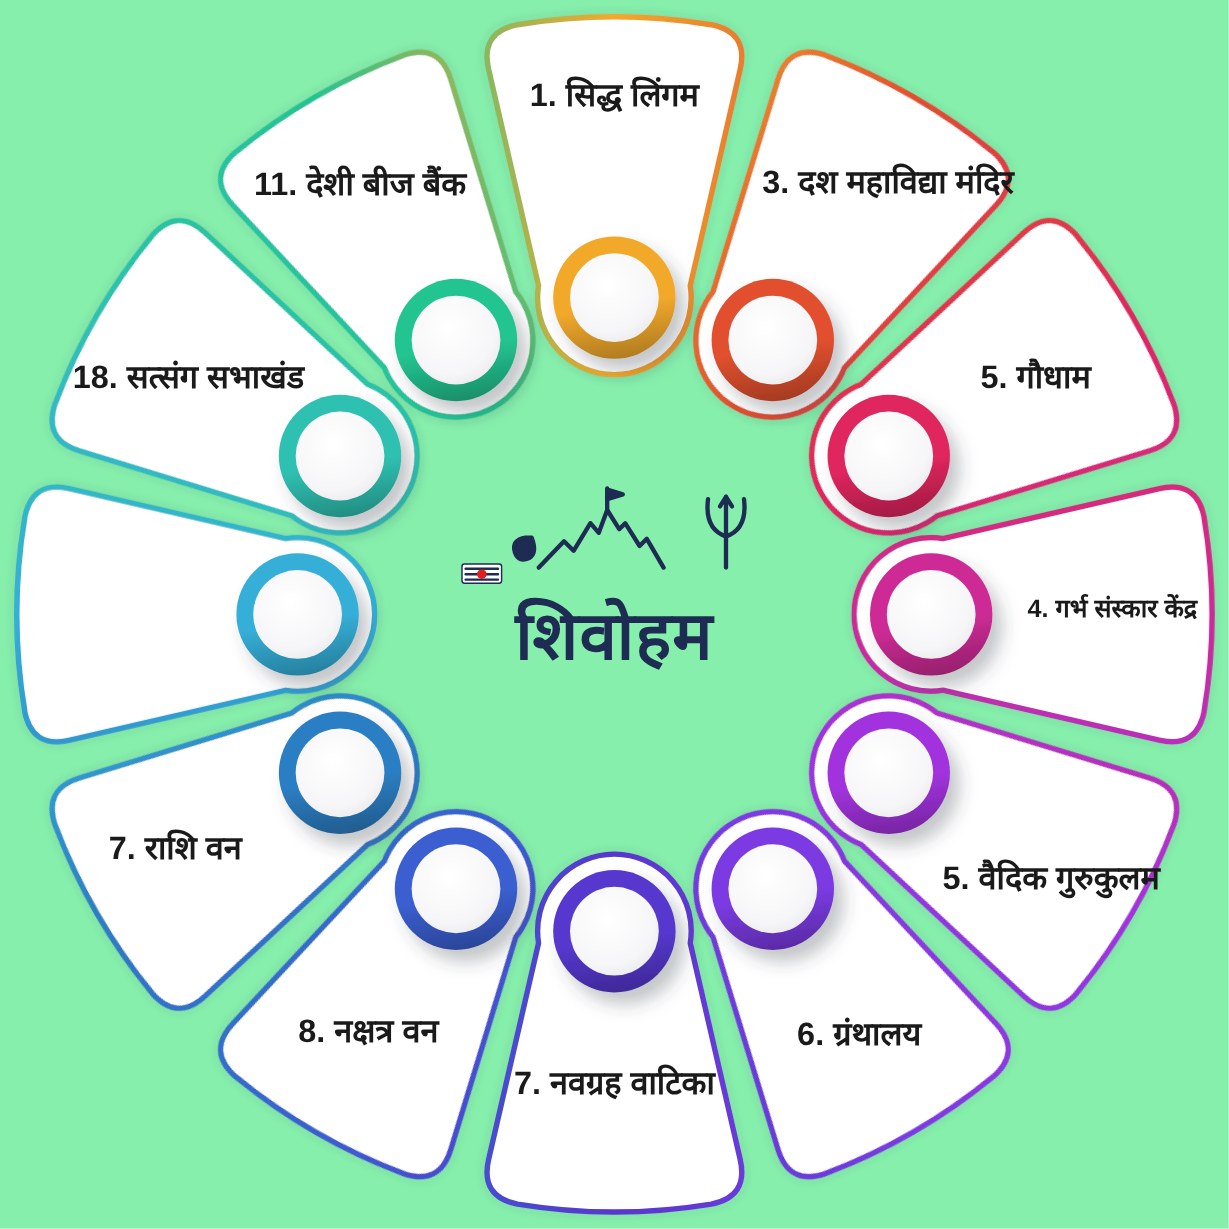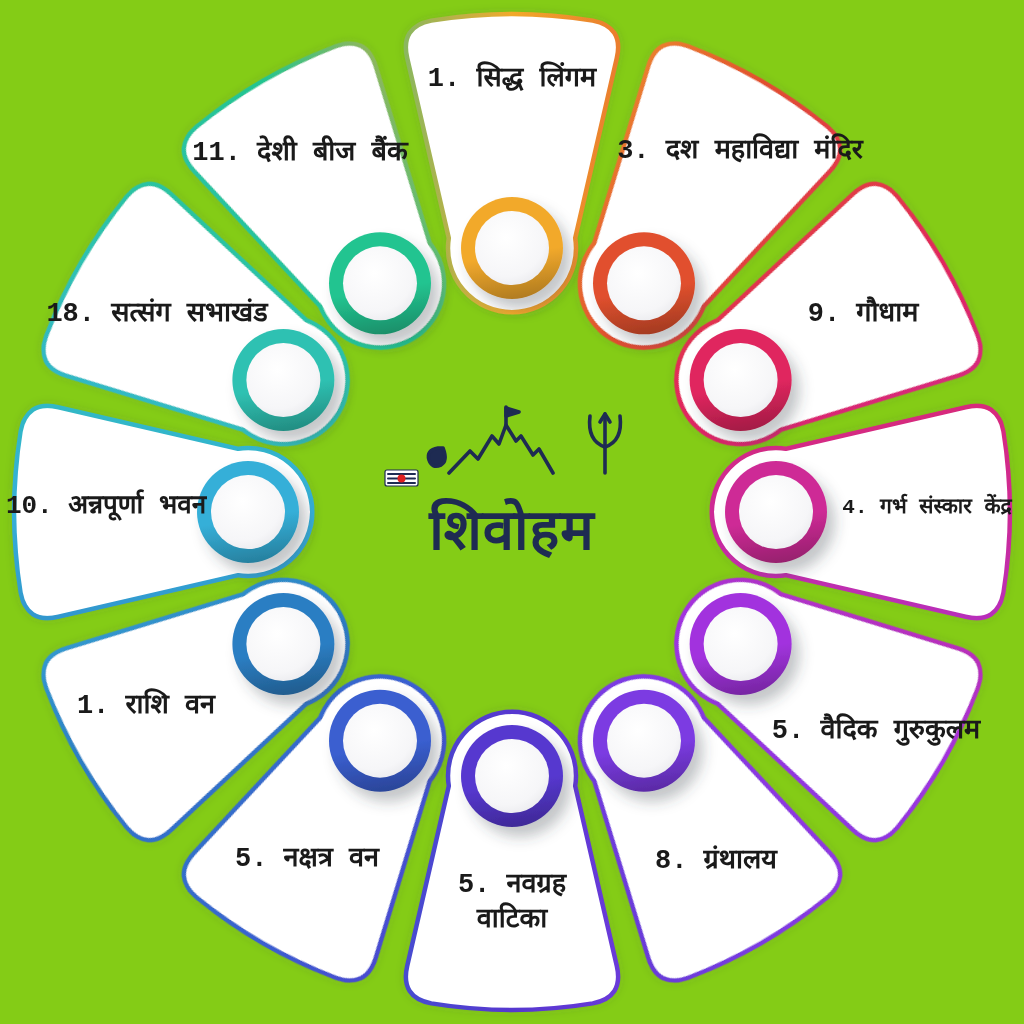--- a/index.html
+++ b/index.html
@@ -1,18 +1,18 @@
 <!DOCTYPE html>
 <html><head>
 <meta charset="utf-8">
 <style>
   html,body{margin:0;padding:0;background:#ffffff;}
   .stage{
-    position:relative;width:1024px;height:1024px;overflow:hidden;background:#84cc16;
-    font-family:Liberation Mono, monospace;
+    position:relative;width:1024px;height:1024px;overflow:hidden;background:#86efac;
+    font-family:Liberation Sans, sans-serif;
   }
   .stage svg.wheel{position:absolute;left:0;top:0;}
   .seg-label{
     position:absolute;transform:translate(-50%,-50%);
     font-size:27px;font-weight:700;color:#1a1a1a;
     white-space:nowrap;text-align:center;line-height:1.3;
   }
   .l1{left:512px;top:80px}
   .l2{left:740px;top:152px}
   .l3{left:863px;top:315px}
@@ -252,26 +252,25 @@
       <g>
         <rect x="385" y="470" width="33" height="16" rx="2" fill="#ffffff" stroke-width="1.2"></rect>
         <path d="M 388 474 L 415 474 M 388 478.5 L 415 478.5 M 388 483 L 415 483" stroke-width="2"></path>
         <circle id="tilak-dot" cx="401.5" cy="478.5" r="4" stroke="none" fill="#e02020"></circle>
       </g>
     </g>
   </svg>
 
   <div class="seg-label l1">1. सिद्ध लिंगम</div>
   <div class="seg-label l2">3. दश महाविद्या मंदिर</div>
-  <div class="seg-label l3">9. गौधाम</div>
+  <div class="seg-label l3">5. गौधाम</div>
   <div class="seg-label l4">4. गर्भ संस्कार केंद्र</div>
   <div class="seg-label l5">5. वैदिक गुरुकुलम</div>
-  <div class="seg-label l6">8. ग्रंथालय</div>
-  <div class="seg-label l7">5. नवग्रह वाटिका</div>
-  <div class="seg-label l8">5. नक्षत्र वन</div>
-  <div class="seg-label l9">1. राशि वन</div>
-  <div class="seg-label l10">10. अन्नपूर्णा भवन</div>
+  <div class="seg-label l6">6. ग्रंथालय</div>
+  <div class="seg-label l7">7. नवग्रह वाटिका</div>
+  <div class="seg-label l8">8. नक्षत्र वन</div>
+  <div class="seg-label l9">7. राशि वन</div>
   <div class="seg-label l11">18. सत्संग सभाखंड</div>
   <div class="seg-label l12">11. देशी बीज बैंक</div>
 
   <div class="logo-text" style="color: rgb(30, 43, 82);">शिवोहम</div>
 
 </div>
 
 </body></html>

